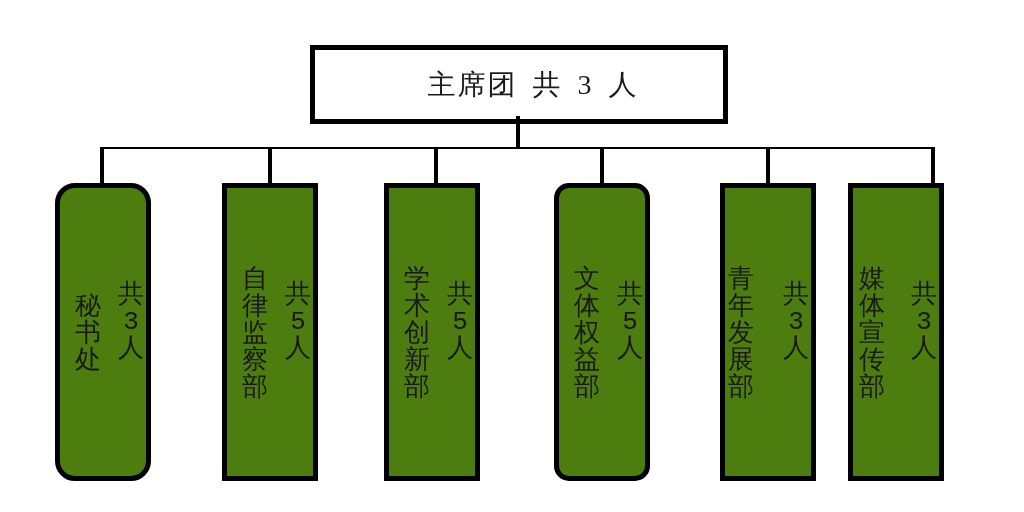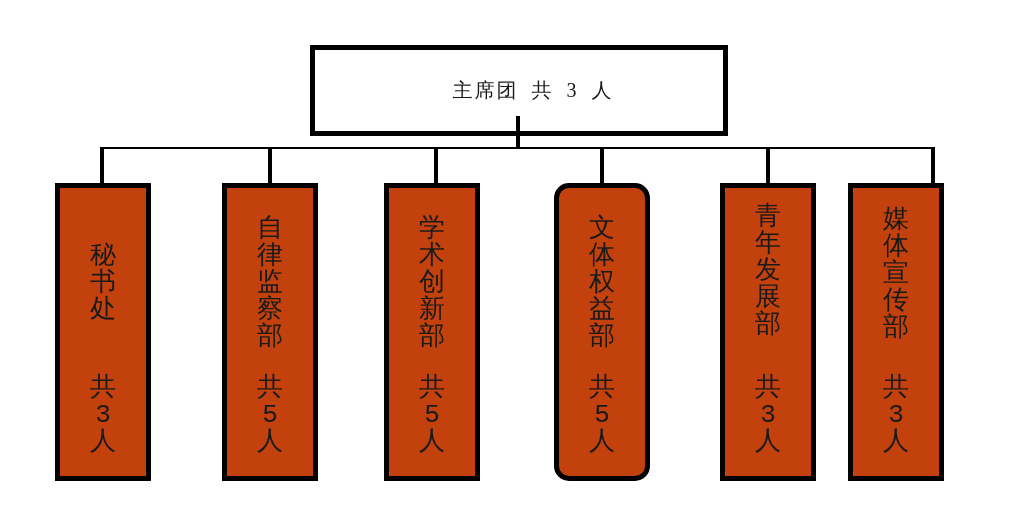--- a/index.html
+++ b/index.html
@@ -14,28 +14,28 @@
     background: #ffffff;
     font-family: "Liberation Serif", "DejaVu Serif", serif;
     color: #1a1a1a;
     overflow: hidden;
   }
   .root-box {
     position: absolute;
     left: 310px;
     top: 45px;
     width: 418px;
-    height: 91px;
+    height: 79px;
     border: 5px solid #000000;
     box-sizing: border-box;
     background: #ffffff;
     display: flex;
     align-items: center;
     justify-content: center;
-    font-size: 20px;
+    font-size: 28px;
     letter-spacing: 2px;
     word-spacing: 6px;
     white-space: pre;
     padding-left: 28px;
   }
   .line {
     position: absolute;
     background: #000000;
   }
   .drop-main {
@@ -61,26 +61,26 @@
   .stub-4 { left: 600px; }
   .stub-5 { left: 766px; }
   .stub-6 { left: 931px; }
   .dept {
     position: absolute;
     top: 183px;
     width: 96px;
     height: 298px;
     border: 5px solid #000000;
     box-sizing: border-box;
-    background: #c2410c;
+    background: #4d7c0f;
     display: flex;
-    flex-direction: column;
+    flex-direction: row;
     align-items: center;
   }
-  .dept-1 { left: 55px; }
+  .dept-1 { left: 55px; border-radius: 20px; }
   .dept-2 { left: 222px; }
   .dept-3 { left: 384px; }
   .dept-4 { left: 554px; border-radius: 15px; }
   .dept-5 { left: 720px; gap: 24px; }
   .dept-6 { left: 848px; gap: 18px; }
   .vtext {
     width: 30px;
     font-size: 26px;
     line-height: 27px;
     text-align: center;

